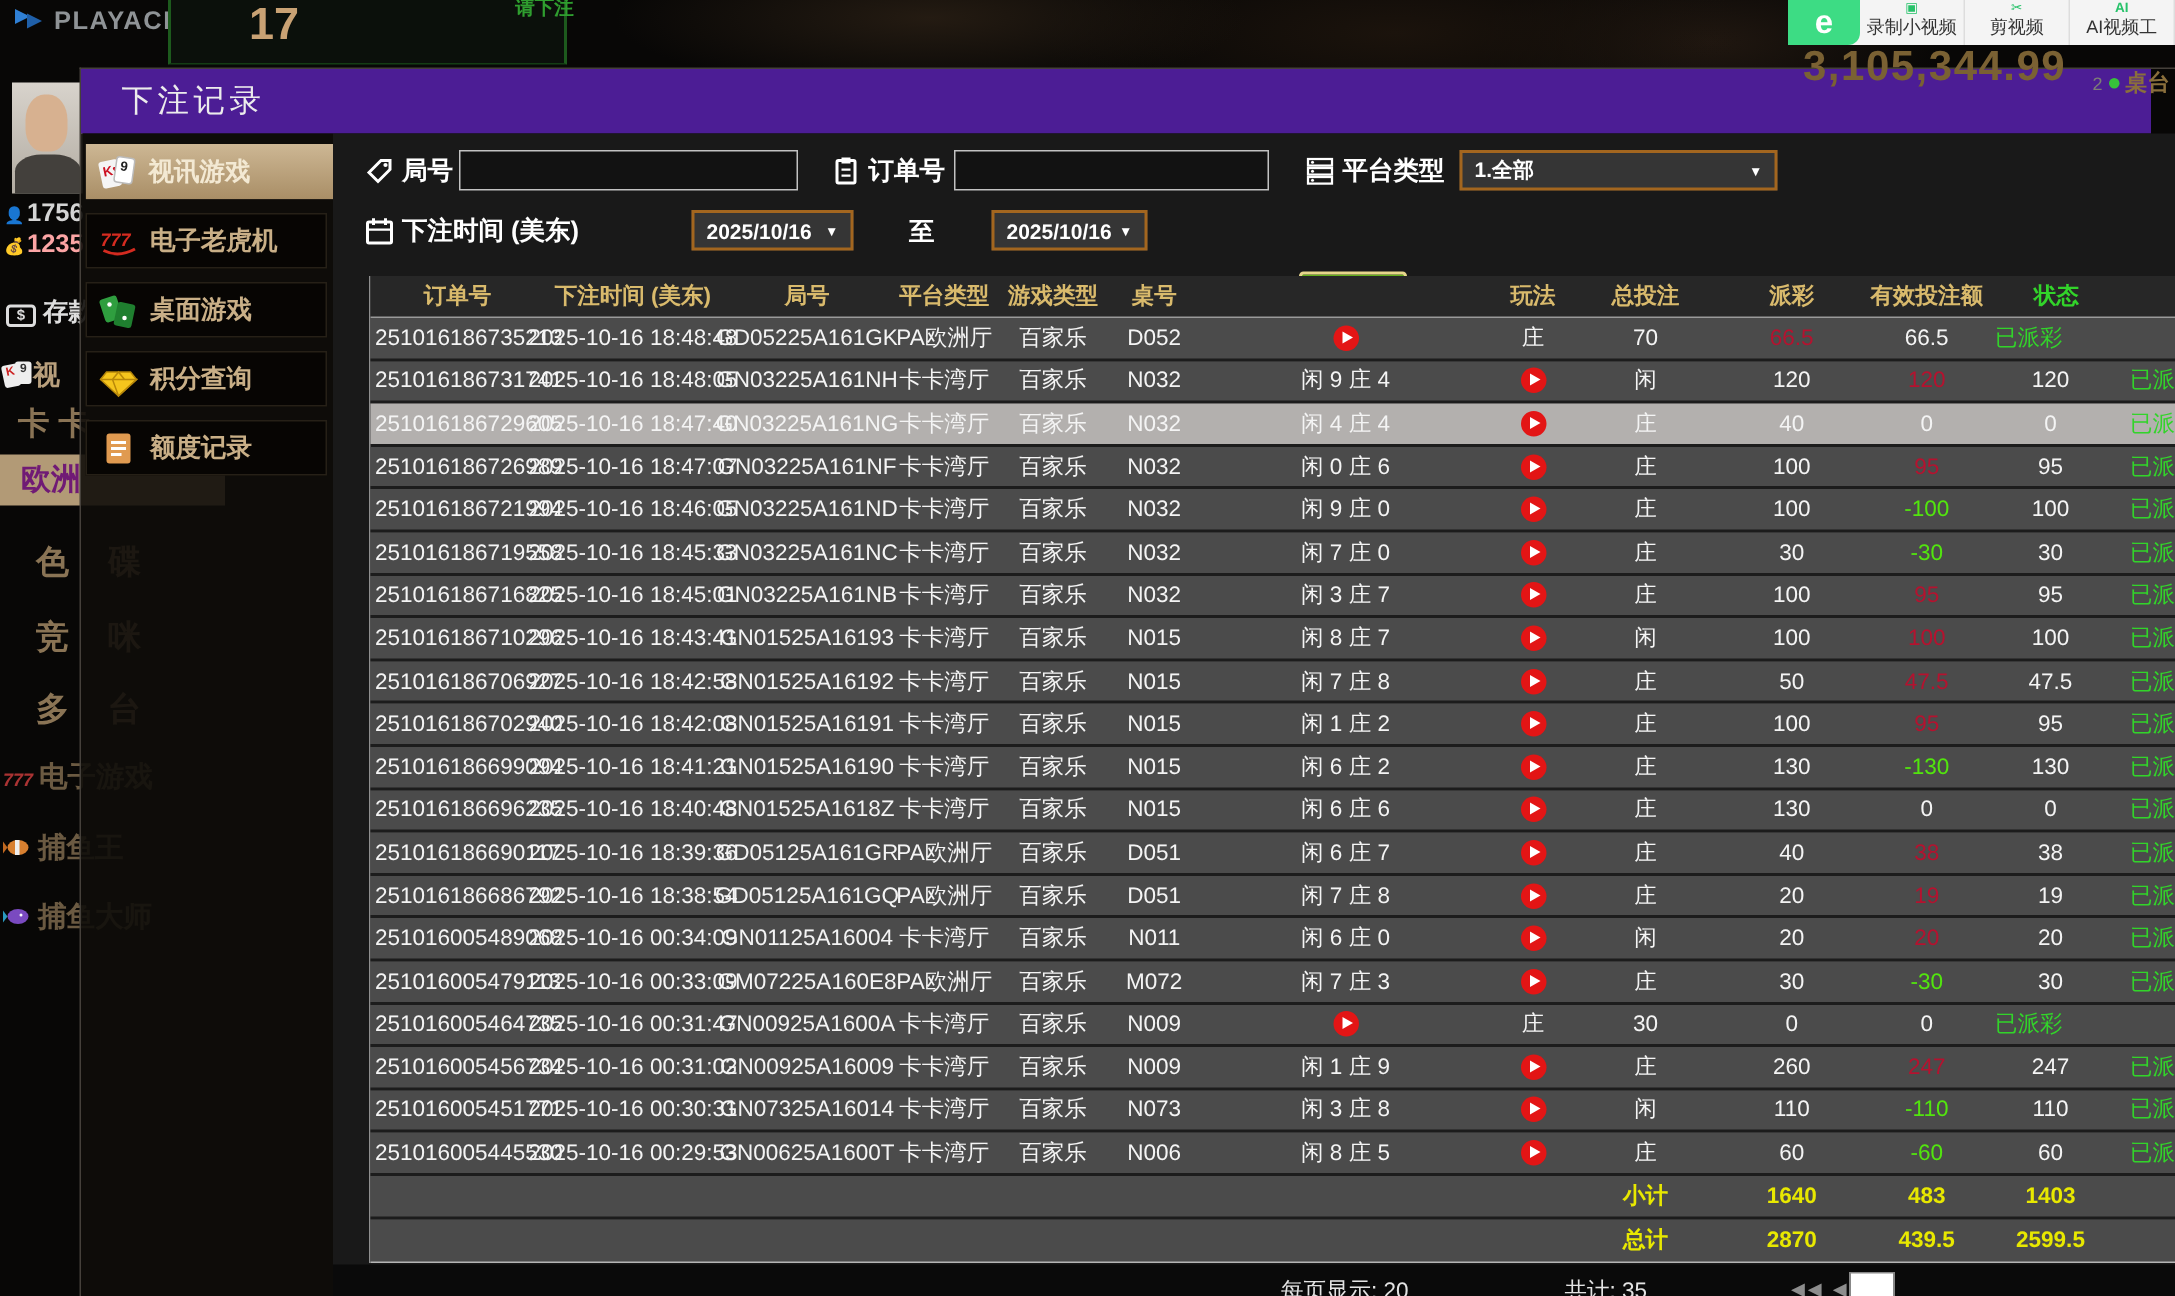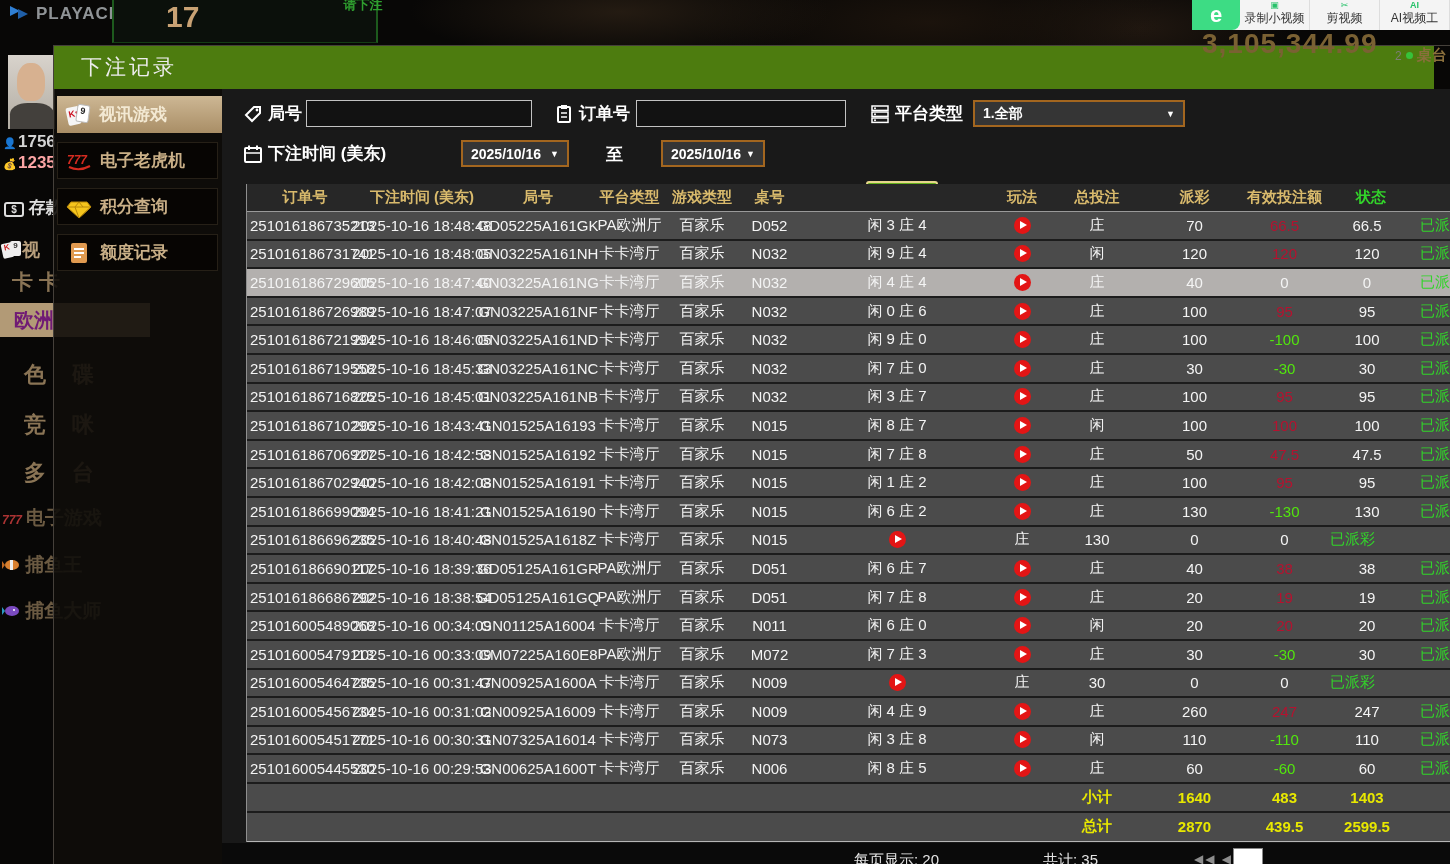--- a/index.html
+++ b/index.html
@@ -58,21 +58,21 @@
   .europe-box span { color:#701a75; font-size:20px; font-weight:bold; margin-left:14px; line-height:34px; }
   .cat { color:#8a7455; font-size:22px; font-weight:bold; letter-spacing:26px; }
   .se  { left:24px; top:360px; } .jing { left:24px; top:410px; } .duo { left:24px; top:458px; }
   .bgrow { color:#6b5a42; font-size:19px; font-weight:bold; }
   .slots777 { left:2px; top:505px; } .fish1 { left:2px; top:552px; } .fish2 { left:2px; top:598px; }
   .ico-777 { color:#a33; font-weight:bold; font-size:12px; font-style:italic; margin-right:4px; }
 
   
   .modal { position:absolute; left:53px; top:45px; right:0; bottom:0; z-index:10;
     background:transparent; border-top:1px solid #45403a; border-left:1px solid #45403a; }
-  .mtitlebar { position:absolute; left:0; top:0; right:16px; height:43px; background:#4d7c0f; }
+  .mtitlebar { position:absolute; left:0; top:0; right:16px; height:43px; background:#4c1d95; }
   .mtitle { position:absolute; left:27px; top:7px; color:#ececec; font-size:21px; letter-spacing:3px; }
   .menu { position:absolute; left:0; top:43px; bottom:0; width:168px; background:rgba(16,13,10,0.9); }
   .content { position:absolute; left:168px; top:43px; right:0; bottom:0; background:#191919; overflow:hidden; }
 
   .mitem { position:relative; margin:0 0 9px 3px; width:161px; height:37px; background:#070503;
     border:1px solid #262017; display:flex; align-items:center; gap:8px; padding-left:8px;
     color:#c9af87; font-size:17px; font-weight:bold; }
   .menu .mitem:first-child { margin-top:7px; }
   .mitem.active { width:180px; border:none; color:#f3e9d3;
     background:linear-gradient(#cdb794,#a98e66);
@@ -201,20 +201,29 @@
     </div>
     <div class="mitem">
       <svg class="micon" viewBox="0 0 26 26">
         <text x="1" y="16" font-size="12" fill="#d42b20" font-weight="bold" font-style="italic">777</text>
         <path d="M3 19 Q13 24 24 18" stroke="#d42b20" stroke-width="2" fill="none"></path>
       </svg>
       <span>电子老虎机</span>
     </div>
     <div class="mitem">
       <svg class="micon" viewBox="0 0 26 26">
+        <rect x="2" y="4" width="12" height="16" rx="2" fill="#2f9e3f" transform="rotate(-18 8 12)"></rect>
+        <rect x="11" y="8" width="12" height="16" rx="2" fill="#1f7f2f" transform="rotate(12 17 16)"></rect>
+        <circle cx="7" cy="9" r="1.5" fill="#fff"></circle>
+          <circle cx="17" cy="18" r="1.5" fill="#fff"></circle>
+      </svg>
+      <span>桌面游戏</span>
+    </div>
+    <div class="mitem">
+      <svg class="micon" viewBox="0 0 26 26">
         <polygon points="5,8 21,8 25,13 13,24 1,13" fill="#f5c51d" stroke="#b8880a" stroke-width="1"></polygon>
         <polyline points="1,13 25,13 13,24 9,13 13,8 17,13" fill="none" stroke="#b8880a" stroke-width="1"></polyline>
       </svg>
       <span>积分查询</span>
     </div>
     <div class="mitem">
       <svg class="micon" viewBox="0 0 26 26">
         <rect x="5" y="3" width="16" height="20" rx="2" fill="#e09a50"></rect>
         <rect x="8" y="8" width="10" height="2" fill="#fff"></rect>
           <rect x="8" y="12" width="10" height="2" fill="#fff"></rect>
@@ -305,21 +314,20 @@
       </div>
 
       <div>
           <div class="trow">
             <div class="cell c0">251016186735213</div>
             <div class="cell c1">2025-10-16 18:48:48</div>
             <div class="cell c2">GD05225A161GK</div>
             <div class="cell c3">PA欧洲厅</div>
             <div class="cell c4">百家乐</div>
             <div class="cell c5">D052</div>
-            <div class="cell c6">闲 3 庄 4</div>
             <div class="cell c7">
               <span class="play"></span>
             </div>
             <div class="cell c8">庄</div>
             <div class="cell c9">70</div>
             <div class="cell c10 pay-pos">66.5</div>
             <div class="cell c11">66.5</div>
             <div class="cell c12">已派彩</div>
           </div>
           <div class="trow">
@@ -492,20 +500,21 @@
             <div class="cell c11">130</div>
             <div class="cell c12">已派彩</div>
           </div>
           <div class="trow">
             <div class="cell c0">251016186696235</div>
             <div class="cell c1">2025-10-16 18:40:48</div>
             <div class="cell c2">GN01525A1618Z</div>
             <div class="cell c3">卡卡湾厅</div>
             <div class="cell c4">百家乐</div>
             <div class="cell c5">N015</div>
+            <div class="cell c6">闲 6 庄 6</div>
             <div class="cell c7">
               <span class="play"></span>
             </div>
             <div class="cell c8">庄</div>
             <div class="cell c9">130</div>
             <div class="cell c10 pay-zero">0</div>
             <div class="cell c11">0</div>
             <div class="cell c12">已派彩</div>
           </div>
           <div class="trow">
@@ -592,21 +601,21 @@
             <div class="cell c11">0</div>
             <div class="cell c12">已派彩</div>
           </div>
           <div class="trow">
             <div class="cell c0">251016005456734</div>
             <div class="cell c1">2025-10-16 00:31:02</div>
             <div class="cell c2">GN00925A16009</div>
             <div class="cell c3">卡卡湾厅</div>
             <div class="cell c4">百家乐</div>
             <div class="cell c5">N009</div>
-            <div class="cell c6">闲 4 庄 9</div>
+            <div class="cell c6">闲 1 庄 9</div>
             <div class="cell c7">
               <span class="play"></span>
             </div>
             <div class="cell c8">庄</div>
             <div class="cell c9">260</div>
             <div class="cell c10 pay-pos">247</div>
             <div class="cell c11">247</div>
             <div class="cell c12">已派彩</div>
           </div>
           <div class="trow">

